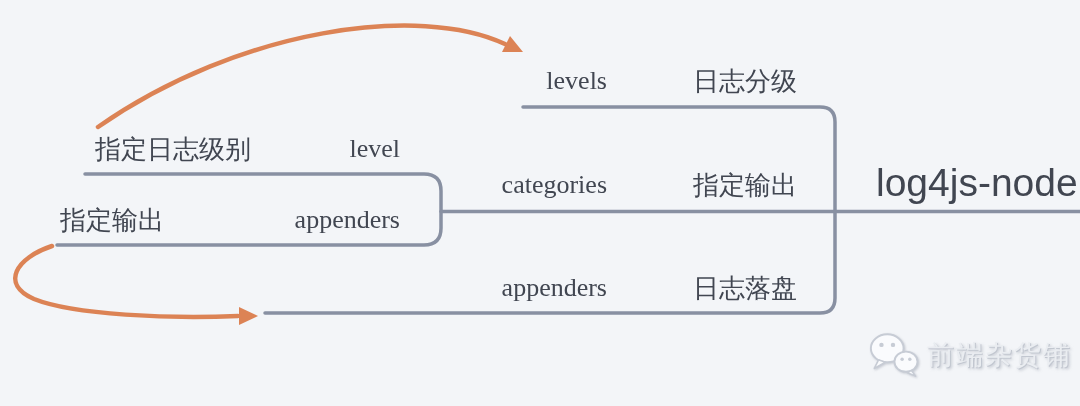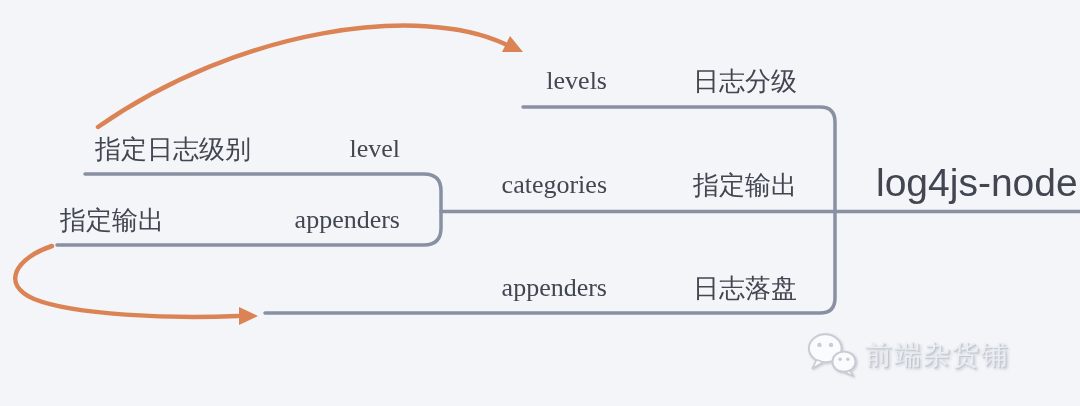--- a/index.html
+++ b/index.html
@@ -26,21 +26,21 @@
     position:absolute;
     font-size:26px;
     line-height:34px;
     color:var(--text);
     white-space:nowrap;
     cursor:default;
   }
   .ra{text-align:right;font-family:Liberation Serif, serif;}
   .root-t{font-size:39px;line-height:38px;}
   .watermark{
-    position:absolute;left:804px;top:330px;
+    position:absolute;left:866px;top:330px;
     display:flex;align-items:center;gap:7px;
   }
   .wm-label{
     font-size:27px;
     letter-spacing:2px;
     color:var(--wm-text);
     text-shadow:1px 1px 0 var(--wm-shadow), 2px 2px 3px rgba(160,166,178,.65);
     white-space:nowrap;
   }
   .wm-icon{filter:drop-shadow(1.5px 1.5px 1px rgba(160,166,178,.55));}

